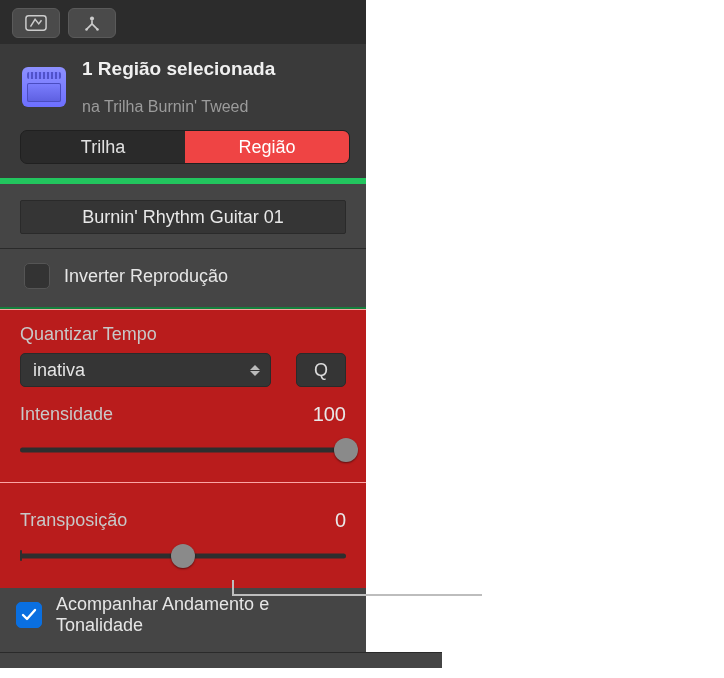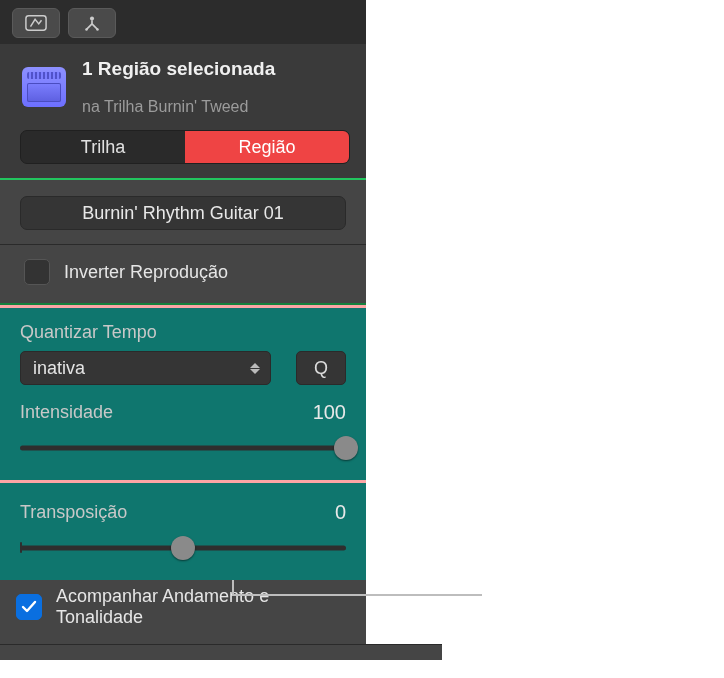--- a/index.html
+++ b/index.html
@@ -73,21 +73,21 @@
   }
   .header-text .subtitle {
     font-size: 16px;
     color: #9b9b9b;
     margin-top: 18px;
   }
   
   .seg-wrap {
     padding: 4px 16px 14px 20px;
     background: #3a3a3a;
-    border-bottom: 2px solid #22c55e;
+    border-bottom: 6px solid #22c55e;
   }
   .segmented {
     display: flex;
     background: #2a2a2a;
     border-radius: 7px;
     overflow: hidden;
     height: 34px;
     border: 1px solid #202020;
   }
   .seg-item {
@@ -105,21 +105,21 @@
   }
   
   .name-wrap {
     padding: 16px 20px 14px 20px;
     background: #454545;
     border-bottom: 1px solid #2a2a2a;
   }
   .name-field {
     background: #353535;
     border: 1px solid #2a2a2a;
-    border-radius: 7px;
+    border-radius: 2px;
     height: 34px;
     display: flex;
     align-items: center;
     justify-content: center;
     color: #e8e8e8;
     font-size: 18px;
   }
   
   .check-row {
     display: flex;
@@ -144,22 +144,22 @@
     border-color: #0a6fe0;
   }
   .checkbox-holder.checked svg { display: block; }
   .checkbox-holder svg { display: none; width: 16px; height: 14px; }
   .check-row .label {
     font-size: 18px;
     color: #e6e6e6;
   }
   
   .section {
-    background: #0f766e;
-    border-top: 3px solid #fca5a5;
+    background: #b91c1c;
+    border-top: 1px solid #fca5a5;
     padding: 14px 20px 18px 20px;
   }
   .section-title {
     color: #c8c8c8;
     font-size: 18px;
     margin-bottom: 8px;
   }
   .select-row {
     display: flex;
     gap: 25px;
@@ -339,21 +339,21 @@
       <div class="l">Intensidade</div>
       <div class="v">100</div>
     </div>
     <div class="slider intensity">
       <div class="track"></div>
       <div class="thumb"></div>
     </div>
   </div>
 
   <div class="section" style="padding-top:18px;">
-    <div class="lv-row" style="margin-top:0;gap:45px;">
+    <div class="lv-row" style="margin-top:8px;gap:45px;">
       <div class="l">Transposição</div>
       <div class="v">0</div>
     </div>
     <div class="slider transpose">
       <div class="track"></div>
       <div class="thumb"></div>
     </div>
   </div>
 
   <div class="follow-section">

